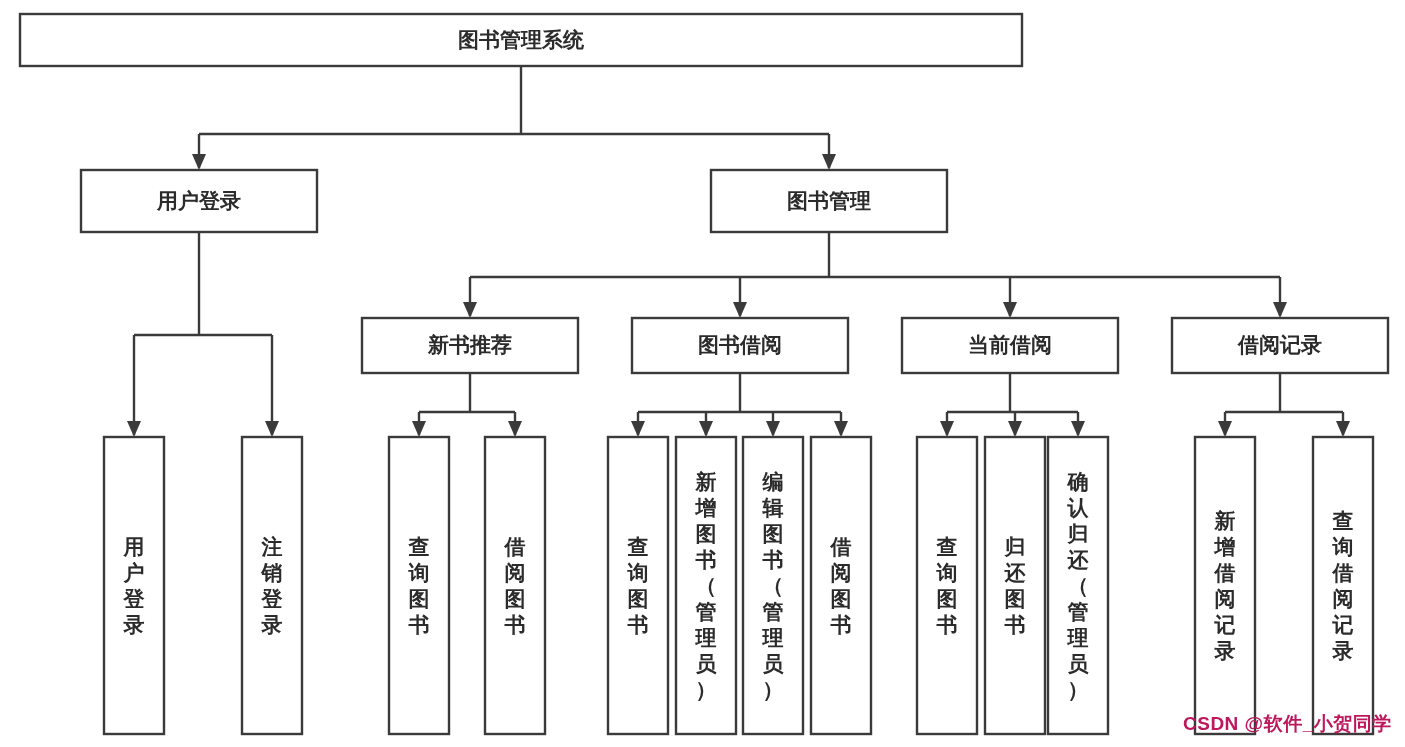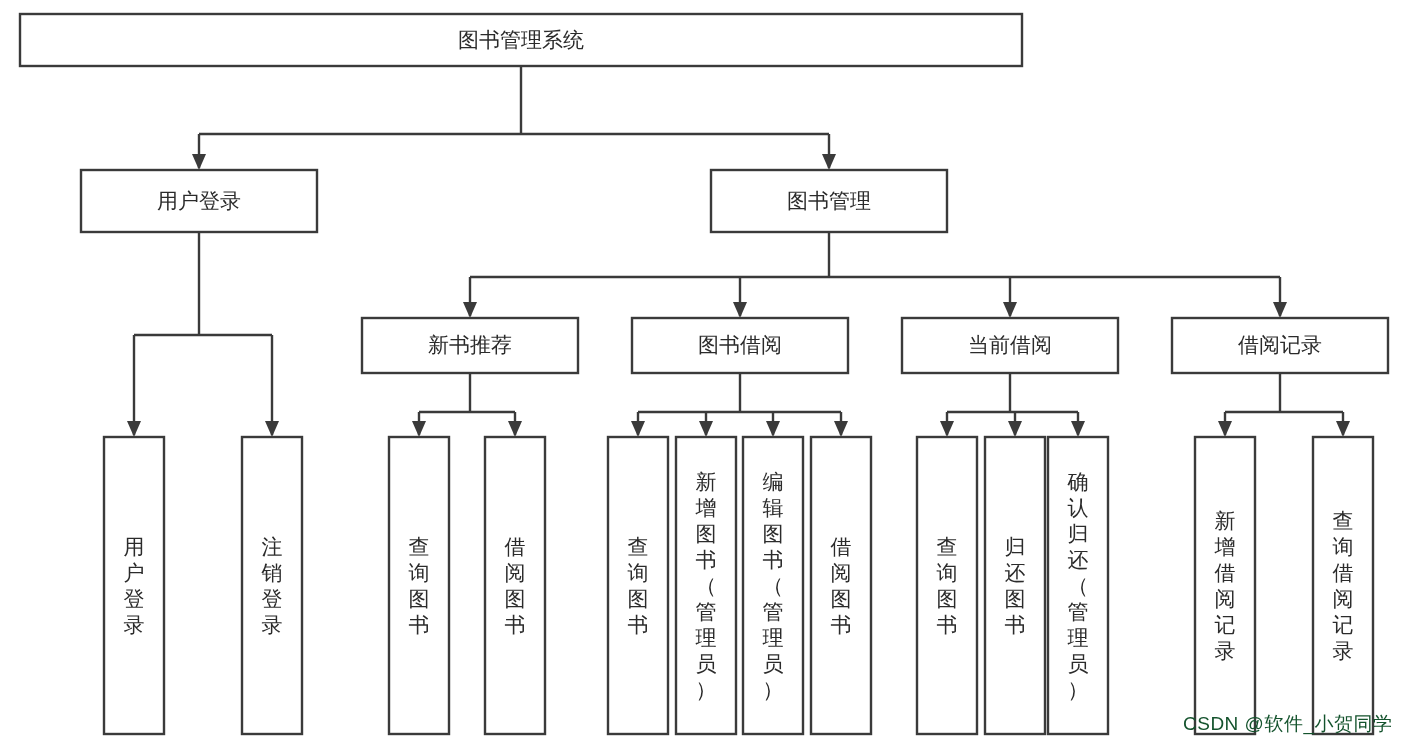--- a/index.html
+++ b/index.html
@@ -11,20 +11,21 @@
     width: 1405px;
     height: 747px;
     font-family: "Liberation Sans", "DejaVu Sans", sans-serif;
     overflow: hidden;
   }
   #diagram-root {
     position: relative;
     width: 1266px;
     height: 747px;
     background: #ffffff;
+    font-weight: bold;
   }
   svg.diagram-canvas {
     position: absolute;
     top: 0;
     left: 0;
     width: 1405px;
     height: 747px;
   }
   .node-box {
     fill: #ffffff;
@@ -51,21 +52,21 @@
   .node-label-v {
     font-family: "Liberation Sans", "DejaVu Sans", sans-serif;
     font-size: 21px;
     fill: #2b2b2b;
     text-anchor: middle;
   }
   .watermark-text {
     position: absolute;
     font-family: "Liberation Sans", "DejaVu Sans", sans-serif;
     font-size: 19px;
-    color: #14532d;
+    color: #be185d;
     white-space: nowrap;
     left: 1183px;
     top: 711px;
     letter-spacing: 0.5px;
     text-align: right;
   }
 </style>
 </head>
 <body>
 

